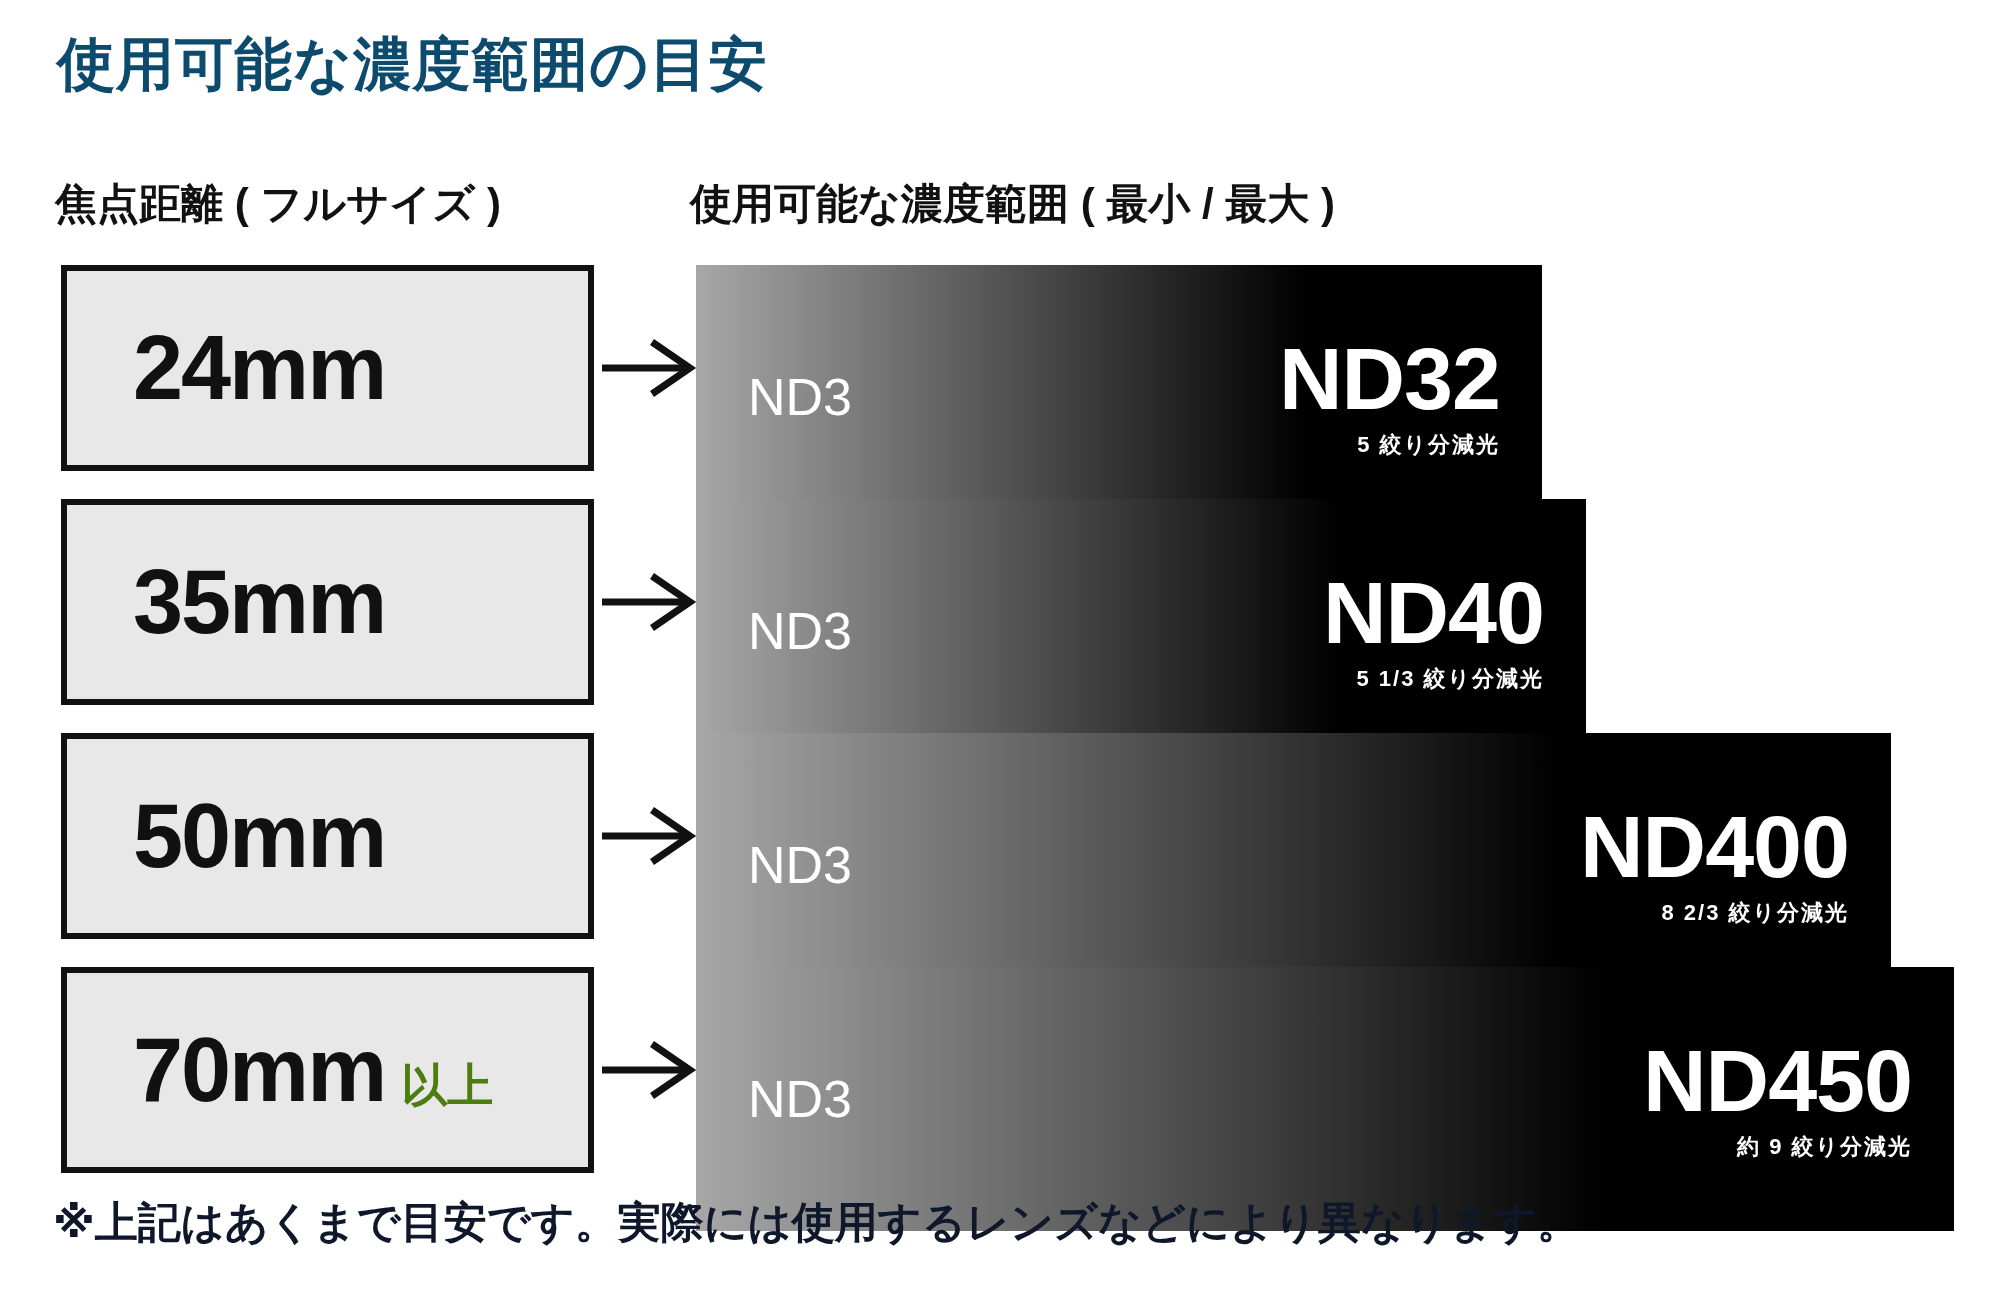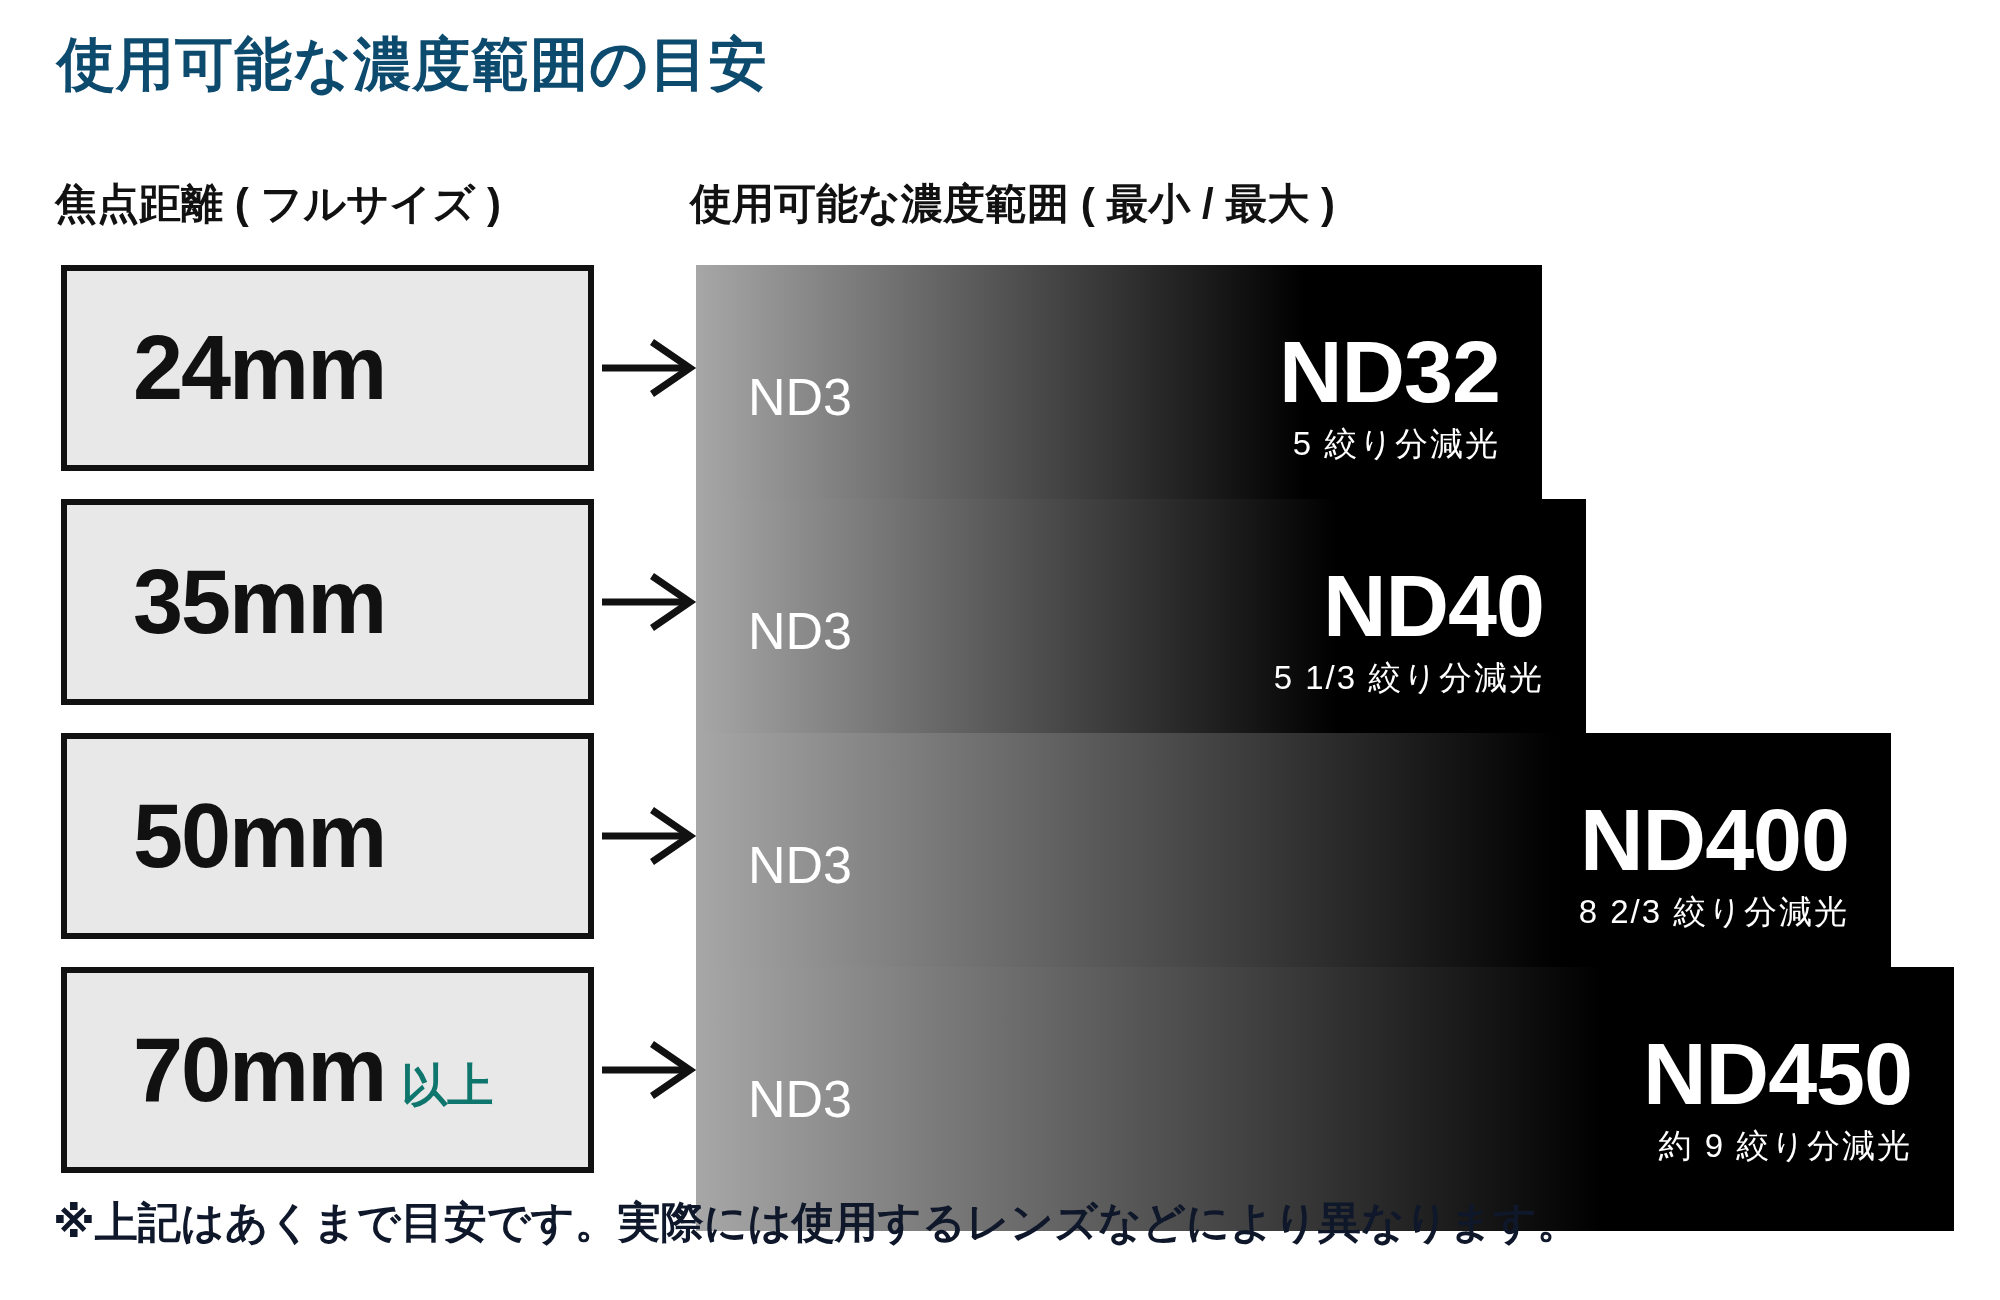--- a/index.html
+++ b/index.html
@@ -31,21 +31,21 @@
     box-sizing:border-box;
     display:flex;align-items:center;
     padding-left:66px;
   }
   .focal-group{display:flex;align-items:baseline;}
   .focal-value{
     font-size:90px;font-weight:bold;letter-spacing:-2px;color:#111111;
     line-height:1;white-space:nowrap;
   }
   .focal-suffix{
-    font-size:46px;font-weight:bold;margin-left:16px;color:#0f766e;
+    font-size:46px;font-weight:bold;margin-left:16px;color:#4d7c0f;
     line-height:1;white-space:nowrap;
   }
   .arrow{
     position:absolute;left:596px;top:50%;
     transform:translateY(-50%);
     display:block;
   }
   .bar{
     position:absolute;left:690px;top:0;height:264px;
     background:linear-gradient(90deg,#a7a7a7 0%,#000000 72%);
@@ -57,21 +57,21 @@
     position:absolute;left:52px;top:50%;transform:translateY(-50%);
     font-size:52px;font-weight:normal;color:#ffffff;
     line-height:1;white-space:nowrap;
   }
   .nd-max-block{text-align:right;color:#ffffff;}
   .nd-max{
     font-size:88px;font-weight:bold;line-height:1.02;
     letter-spacing:-1px;white-space:nowrap;
   }
   .nd-sub{
-    font-size:33px;font-weight:normal;margin-top:6px;
+    font-size:22px;font-weight:bold;margin-top:6px;
     letter-spacing:2px;white-space:nowrap;
   }
   .footnote{
     position:absolute;left:53px;top:1194px;
     font-size:43px;font-weight:bold;white-space:nowrap;color:#0f172a;
   }
   
   .row0{top:265px;}
   .row1{top:499px;border-radius:13px;}
   .row2{top:733px;}

